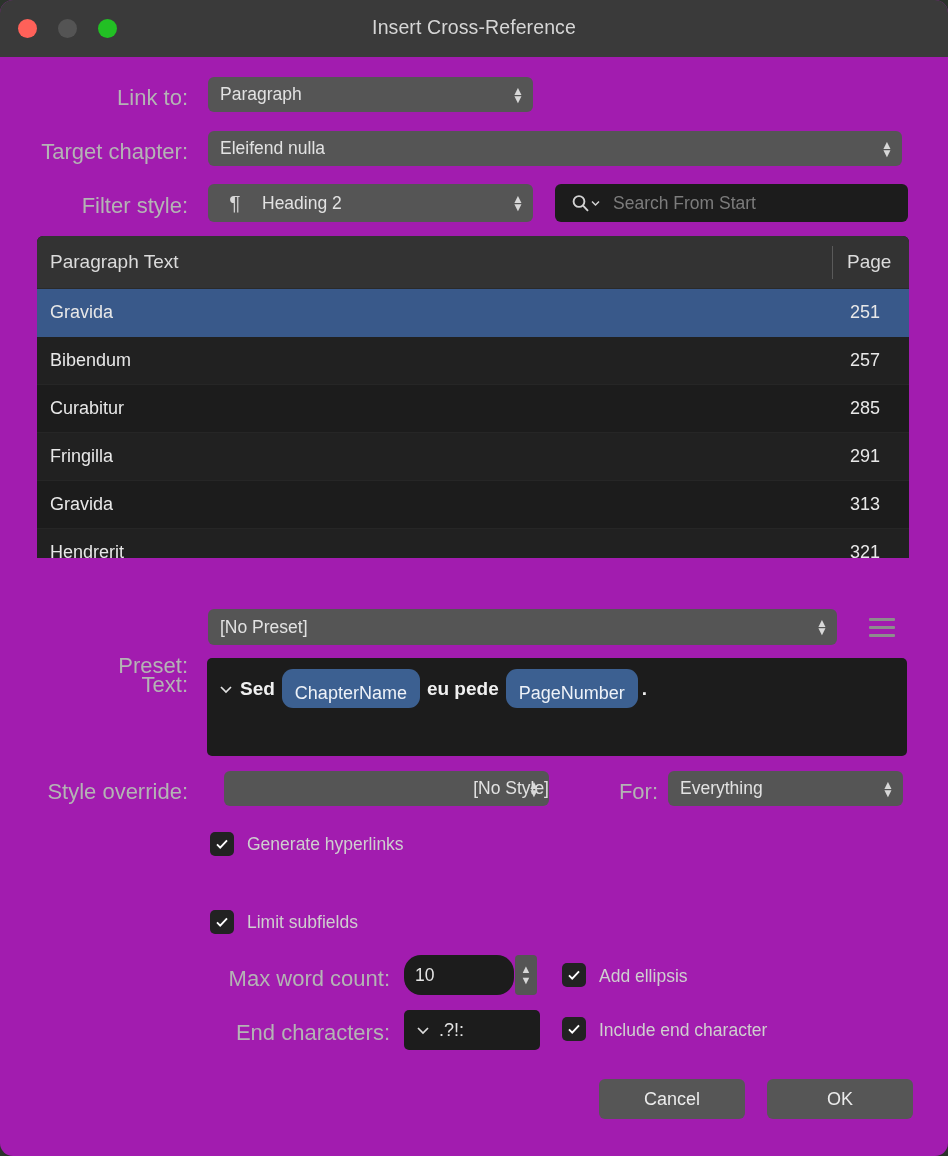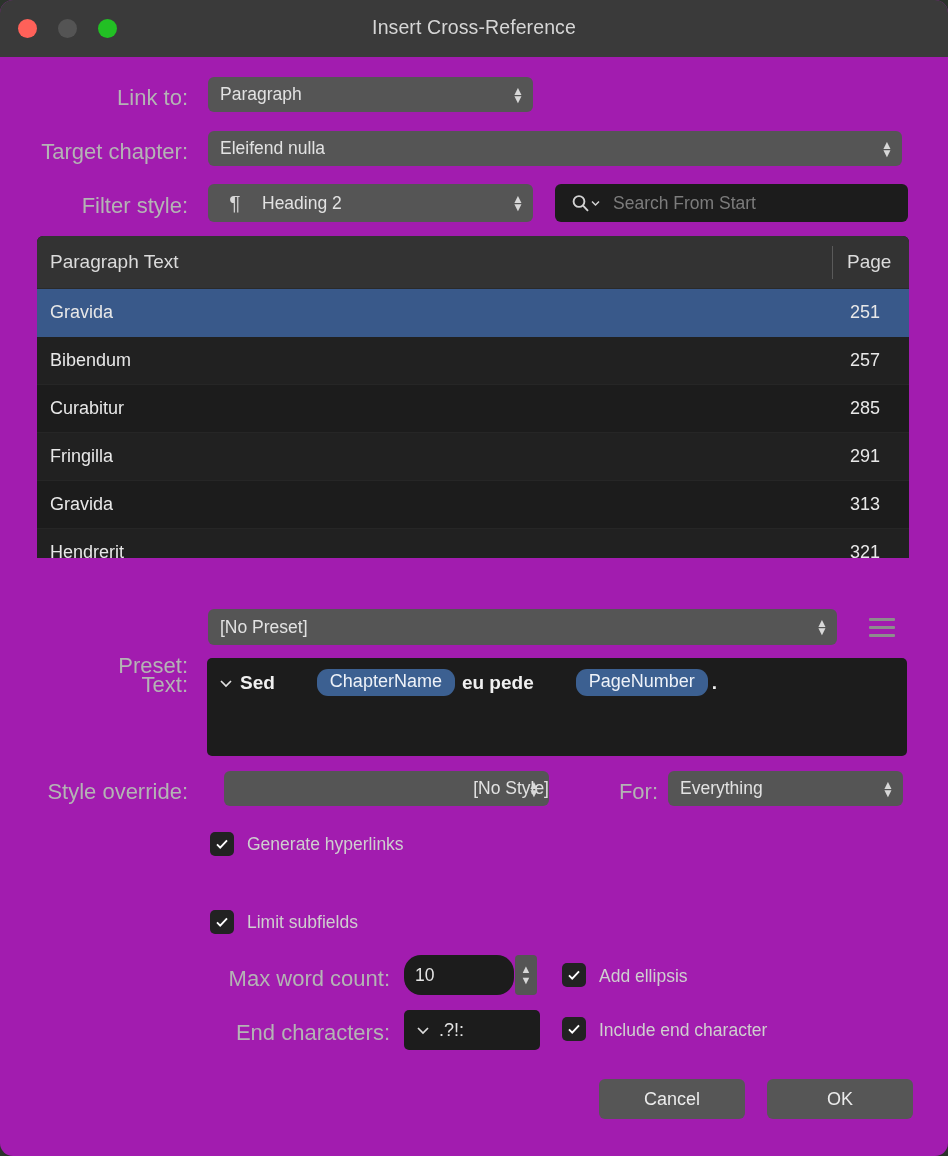--- a/index.html
+++ b/index.html
@@ -151,24 +151,23 @@
   }
   #textline {
     display: flex; align-items: center; gap: 7px;
     font-size: 19px; color: #f0f0f0;
     font-weight: bold;
   }
   .token {
     background: #3c6091;
     color: #eef2f8;
     border-radius: 11px;
-    padding: 2px 13px 4px;
+    padding: 14px 13px 4px;
     font-size: 18px;
     font-weight: normal;
-    margin-left: 35px;
   }
   #textline .plain { font-weight: bold; }
   #textline .period { font-weight: bold; margin-left: -3px; }
 
   
   #hamburger {
     position: absolute;
     left: 869px; top: 610px;
     width: 32px; height: 34px;
     display: flex; flex-direction: column;

